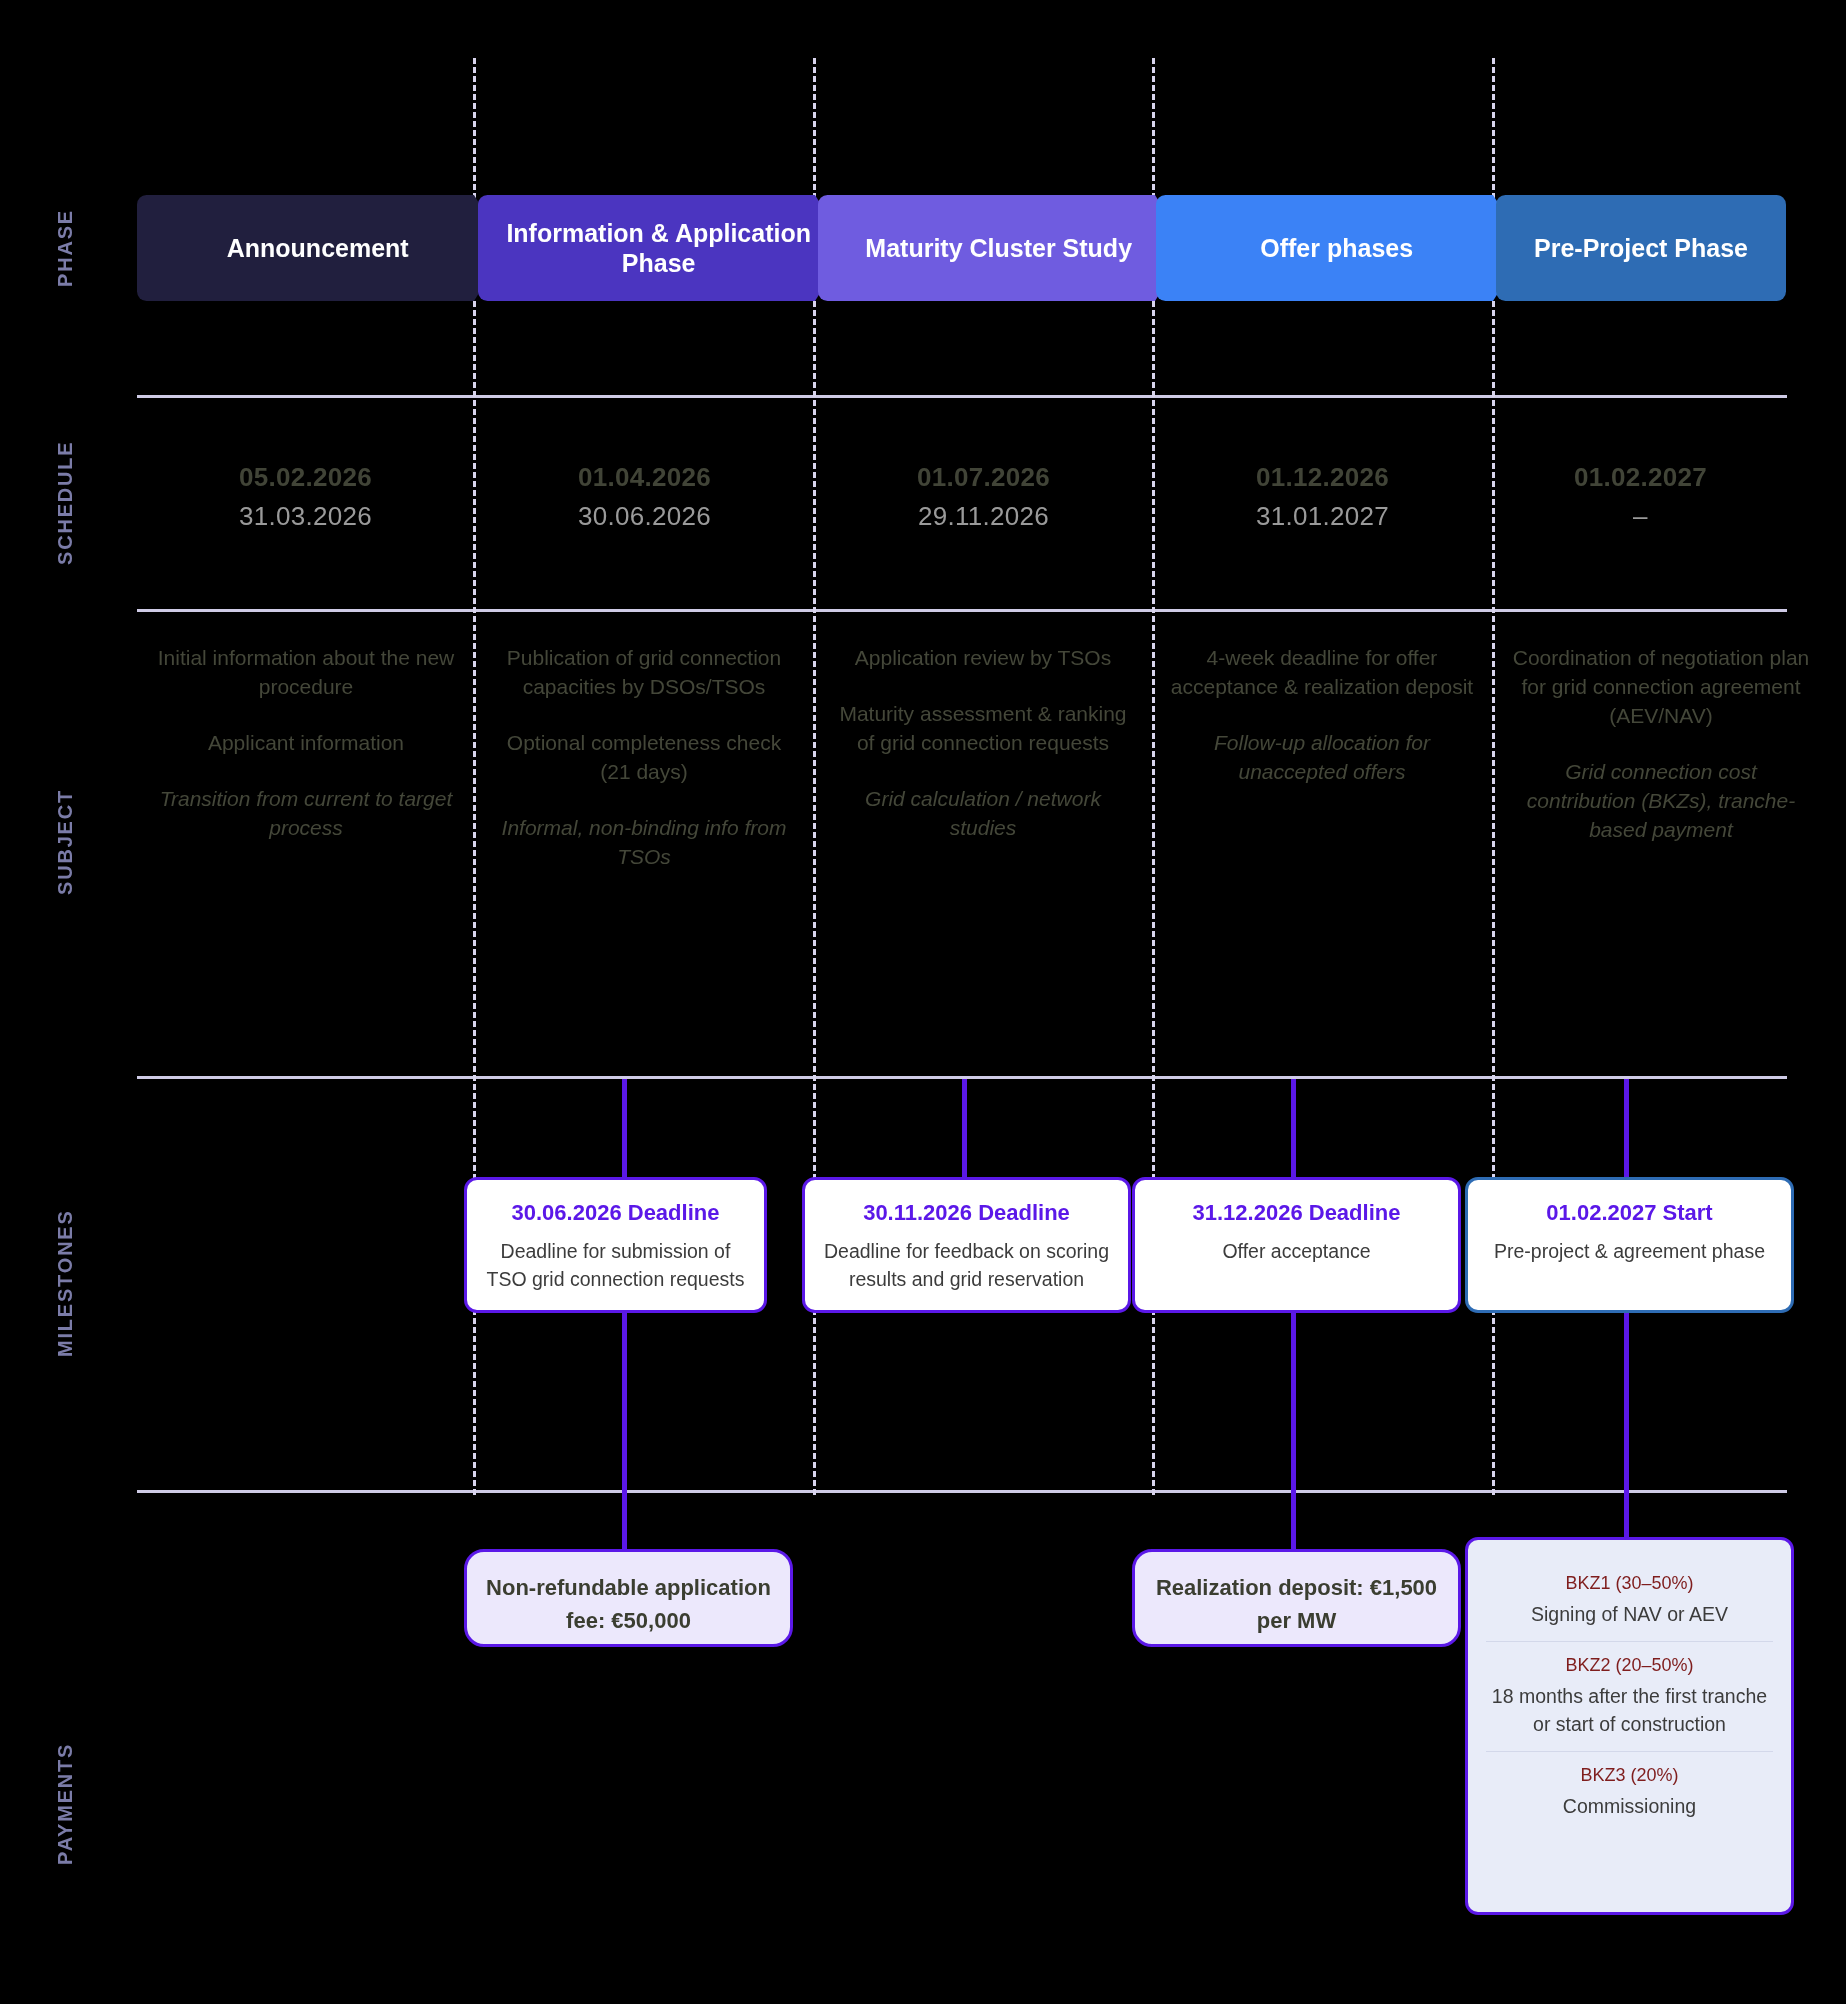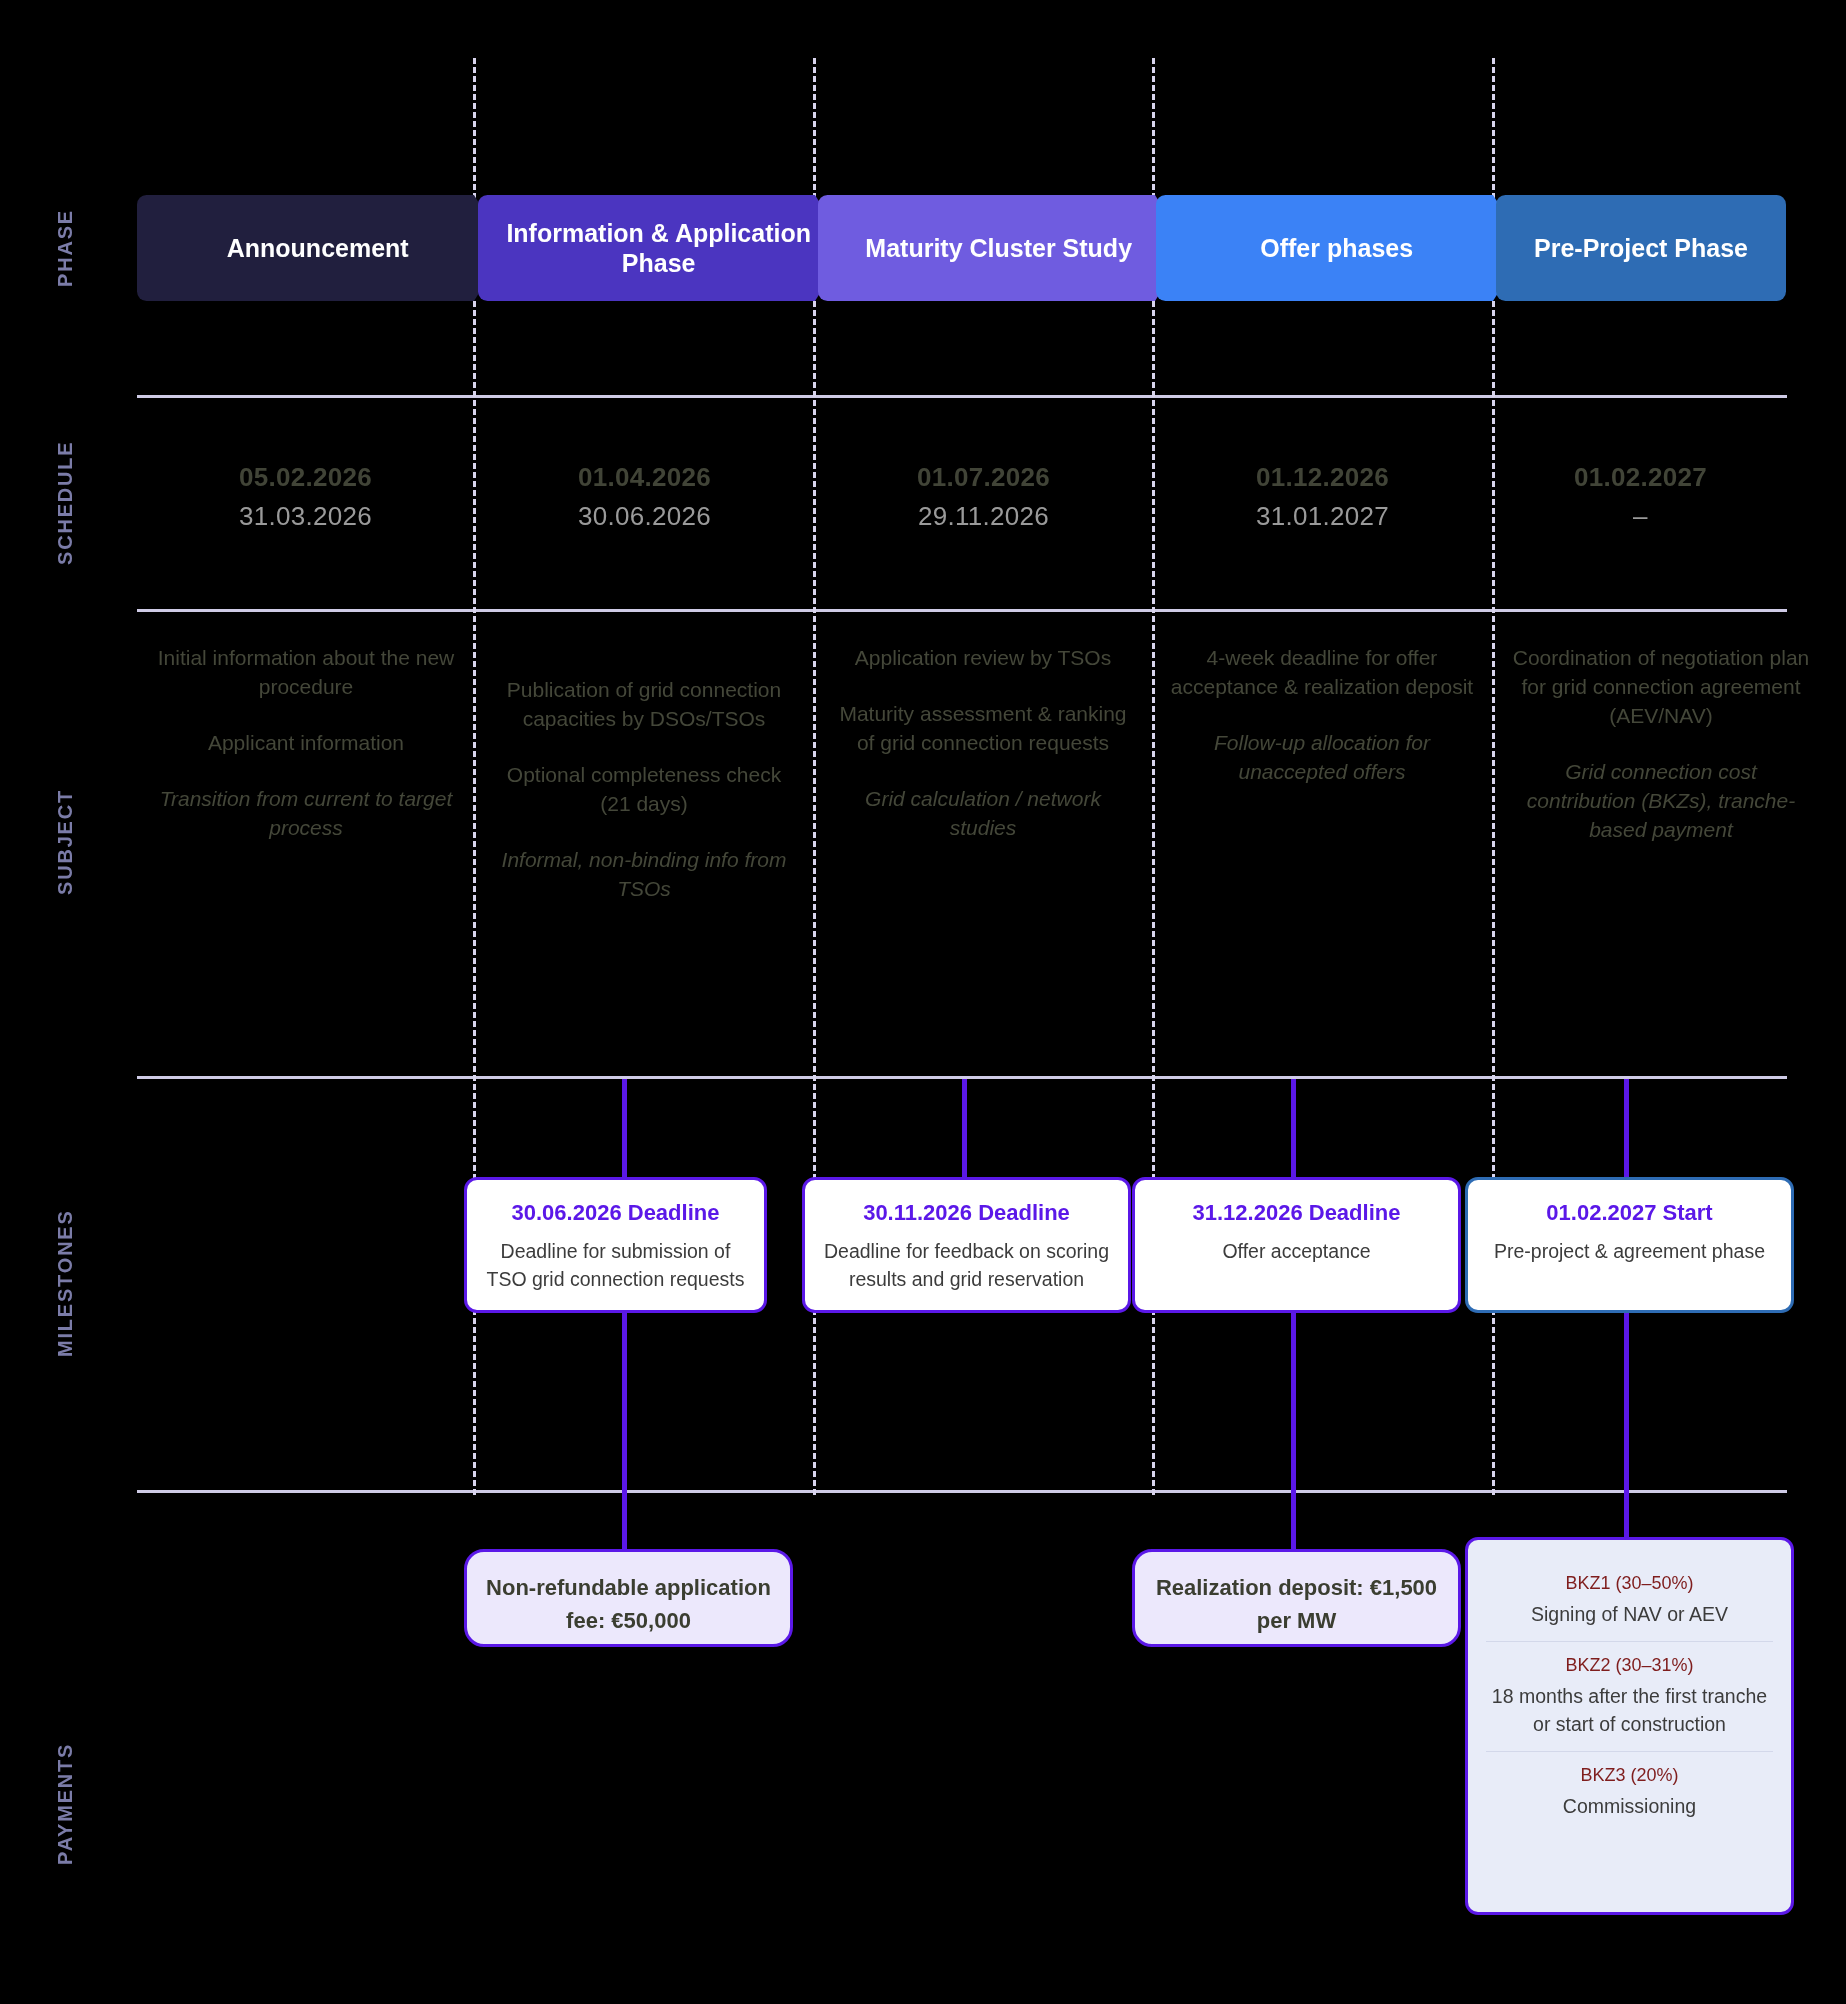--- a/index.html
+++ b/index.html
@@ -238,21 +238,21 @@
   <div class="sched-cell" style="left:1494px; top:458px; width:293px;">
     <div class="sched-start">01.02.2027</div>
     <div class="sched-end">–</div>
   </div>
 
   <div class="subject-cell" style="left:154px; top:644px; width:304px;">
     <p>Initial information about the new procedure</p>
     <p>Applicant information</p>
     <p>Transition from current to target process</p>
   </div>
-  <div class="subject-cell" style="left:492px; top:676px; width:304px;">
+  <div class="subject-cell" style="left:492px; top:644px; width:304px;">
     <p>Publication of grid connection capacities by DSOs/TSOs</p>
     <p>Optional completeness check (21 days)</p>
     <p>Informal, non-binding info from TSOs</p>
   </div>
   <div class="subject-cell" style="left:831px; top:644px; width:304px;">
     <p>Application review by TSOs</p>
     <p>Maturity assessment &amp; ranking of grid connection requests</p>
     <p>Grid calculation / network studies</p>
   </div>
   <div class="subject-cell" style="left:1170px; top:644px; width:304px;">
@@ -297,21 +297,21 @@
   <div class="pay-card" style="left:1132px; top:1549px; width:329px; height:98px;">
     <div class="pay-text">Realization deposit: €1,500 per MW</div>
   </div>
 
   <div class="bkz-card" style="left:1465px; top:1537px; width:329px; height:378px;">
     <div class="bkz-item">
       <div class="bkz-title">BKZ1 (30–50%)</div>
       <div class="bkz-desc">Signing of NAV or AEV</div>
     </div>
     <div class="bkz-item">
-      <div class="bkz-title">BKZ2 (30–31%)</div>
+      <div class="bkz-title">BKZ2 (20–50%)</div>
       <div class="bkz-desc">18 months after the first tranche or start of construction</div>
     </div>
     <div class="bkz-item">
       <div class="bkz-title">BKZ3 (20%)</div>
       <div class="bkz-desc">Commissioning</div>
     </div>
   </div>
 
 </div>
 

